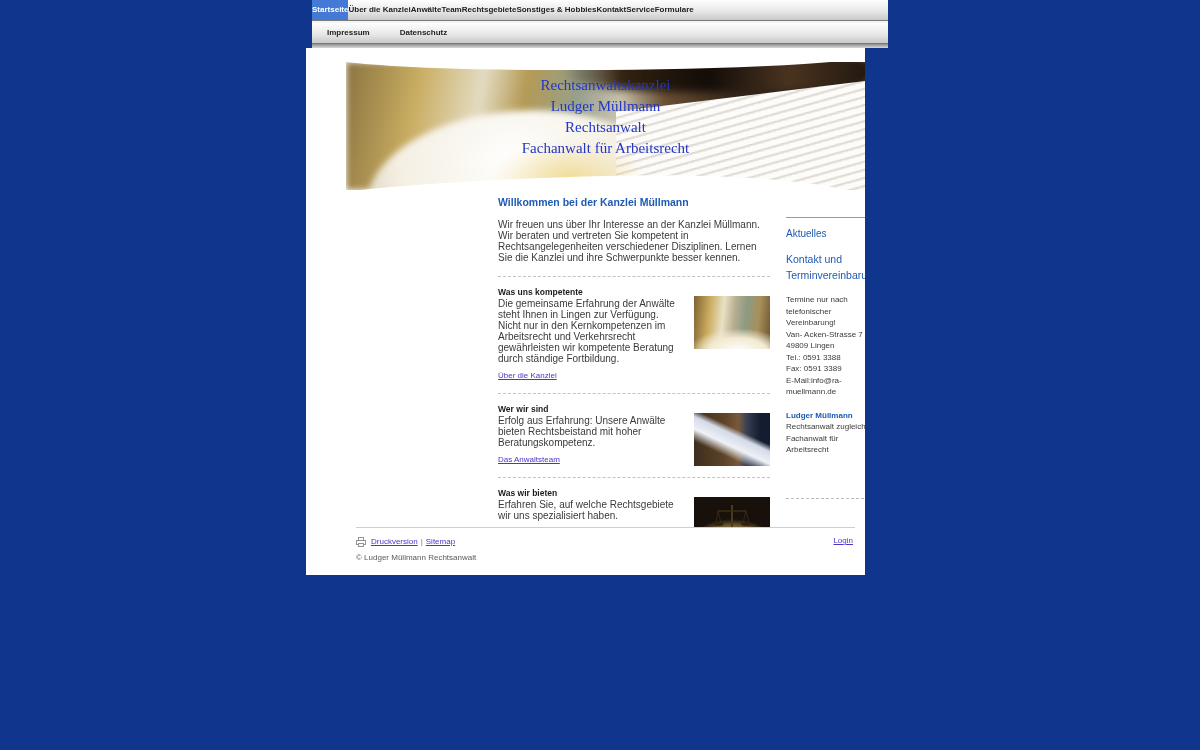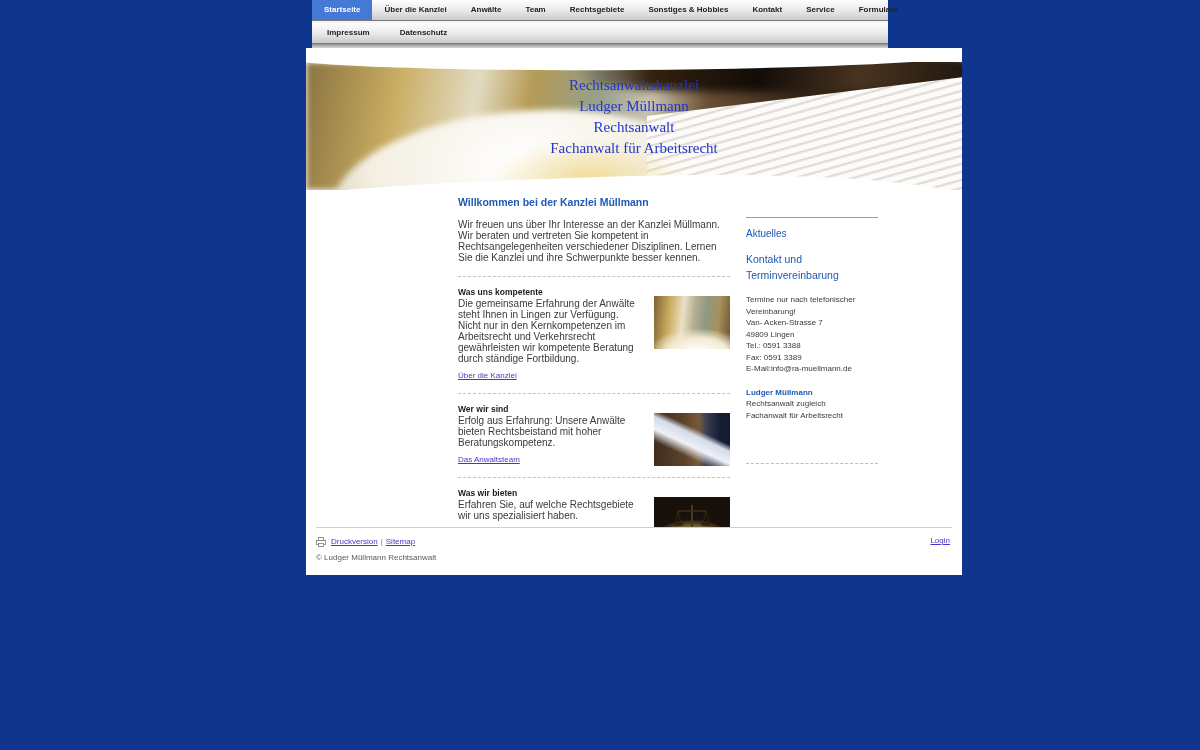--- a/index.html
+++ b/index.html
@@ -13,26 +13,26 @@
   .page { position: absolute; left: 306px; top: 0; width: 588px; }
 
   
   .nav-wrap { margin: 0 6px; }
   .nav-row { display: flex; height: 21px; align-items: stretch;
     background: linear-gradient(#fefefe 0%, #e8e8e8 55%, #c9c9c9 100%);
     border-bottom: 1px solid #7a7a7a; }
   .nav-sep { height: 2px; background: #f4f4f4; }
   .nav-shadow { height: 4px; background: linear-gradient(#8d8d8d, #d9d9d9); }
   .tab { font-size: 8px; font-weight: bold; color: #222; line-height: 20px;
-    padding: 0 12px; cursor: pointer; white-space: nowrap; }
+    padding: 0 0; cursor: pointer; white-space: nowrap; }
   .tab.active { background: #4579d6; color: #fff; }
   .tab2 { padding: 0 15px; }
 
   
-  .main-body { background: #fff; width: 656px; }
+  .main-body { background: #fff; width: 559px; padding-left: 40px; }
   .header-gap { height: 14px; }
 
   
   .banner { position: relative; height: 128px; overflow: hidden; background: #b header; }
   .banner .ph { position: absolute; inset: 0;
     background:
       linear-gradient(100deg, #8a7340 0%, #c9ad62 14%, #e3dcc2 26%, #b59a55 34%, #96a08c 44%, #c9c2ae 52%, #6b5134 60%, #3a2a1a 72%, #241810 84%, #4a3a28 100%);
     filter: blur(3px); }
   .banner .dark-top { position: absolute; right: -20px; top: -12px; width: 62%; height: 42px;
     background: linear-gradient(90deg, rgba(40,26,14,.0) 0%, #33220f 18%, #120c08 45%, #4a3420 70%, #1a120c 100%);

